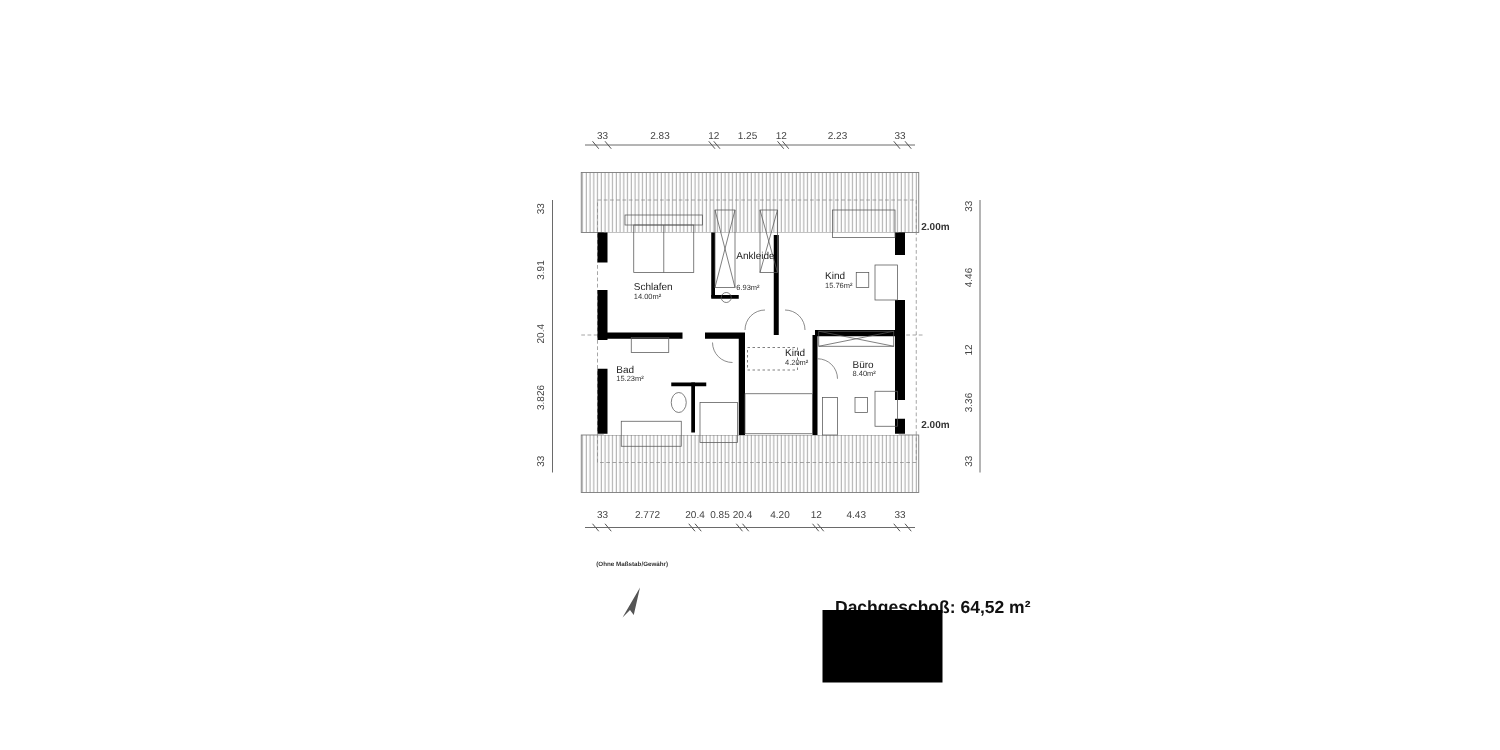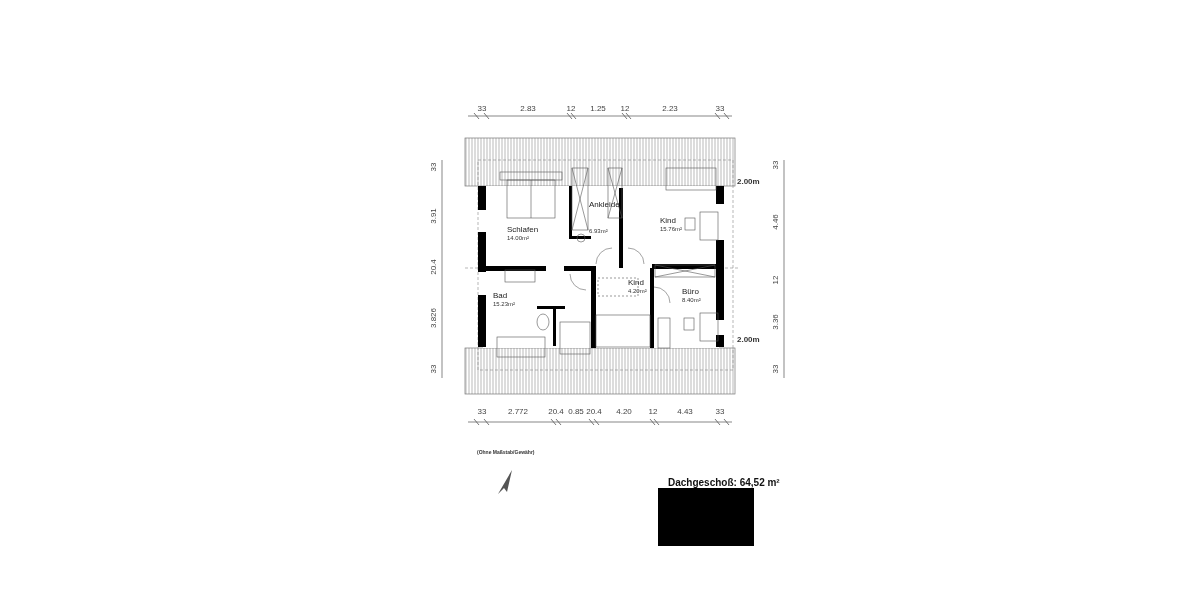--- a/index.html
+++ b/index.html
@@ -4,21 +4,21 @@
 <style>
   html,body{margin:0;padding:0;background:#fff;}
   body{width:1200px;height:600px;position:relative;overflow:hidden;font-family:"Liberation Sans",sans-serif;color:#222;}
   .abs{position:absolute;}
   .dimtxt{position:absolute;font-size:8px;color:#444;white-space:nowrap;transform:translateX(-50%);}
   .vdim{position:absolute;font-size:8px;color:#444;white-space:nowrap;transform:translate(-50%,-50%) rotate(-90deg);}
   .room-name{position:absolute;font-size:8px;color:#222;white-space:nowrap;}
   .room-area{position:absolute;font-size:6px;color:#333;white-space:nowrap;}
   .mark{position:absolute;font-size:8px;color:#333;white-space:nowrap;font-weight:bold;}
   .note{position:absolute;font-size:5px;font-weight:bold;color:#333;white-space:nowrap;}
-  .summary{position:absolute;font-size:10px;font-weight:bold;color:#111;white-space:nowrap;}
+  .summary{position:absolute;font-size:14px;font-weight:bold;color:#111;white-space:nowrap;}
   .blackbox{position:absolute;background:#000;}
 </style>
 </head>
 <body>
 
 <svg class="abs" style="left:0;top:0" width="1200" height="600" viewBox="0 0 1200 600">
   <defs>
     <pattern id="hatch" width="3" height="10" patternUnits="userSpaceOnUse">
       <rect width="3" height="10" fill="#fff"></rect>
       <line x1="1" y1="0" x2="1" y2="10" stroke="#999" stroke-width="0.7"></line>

